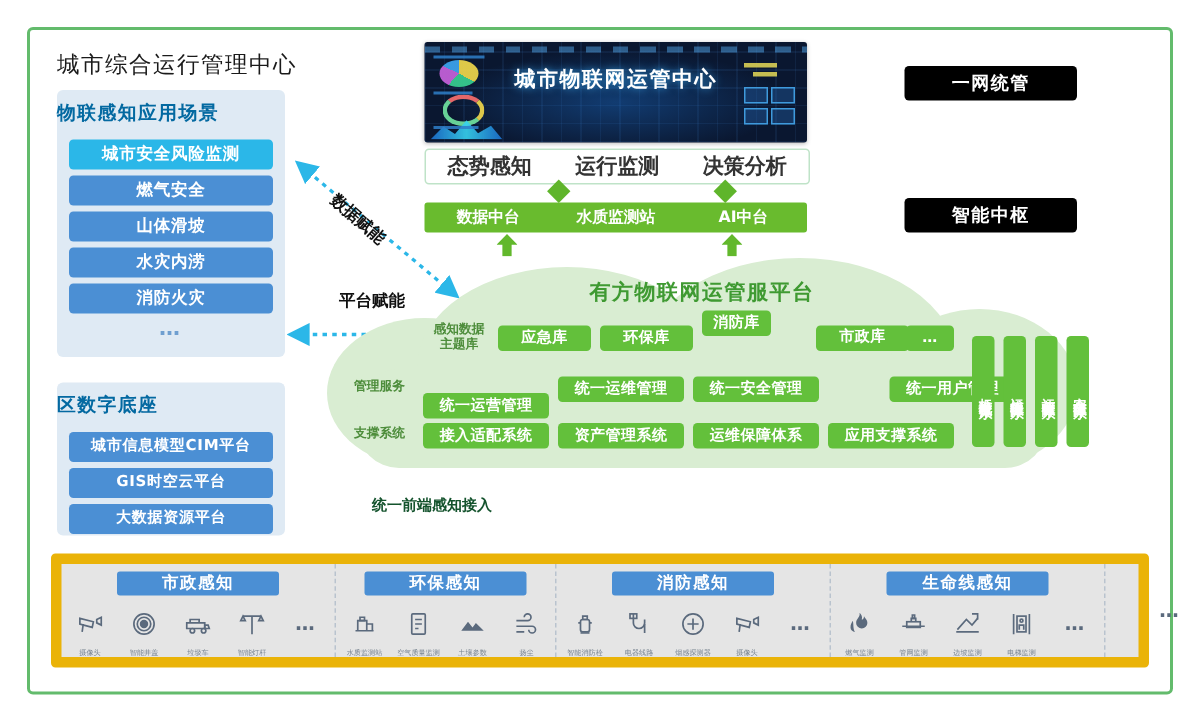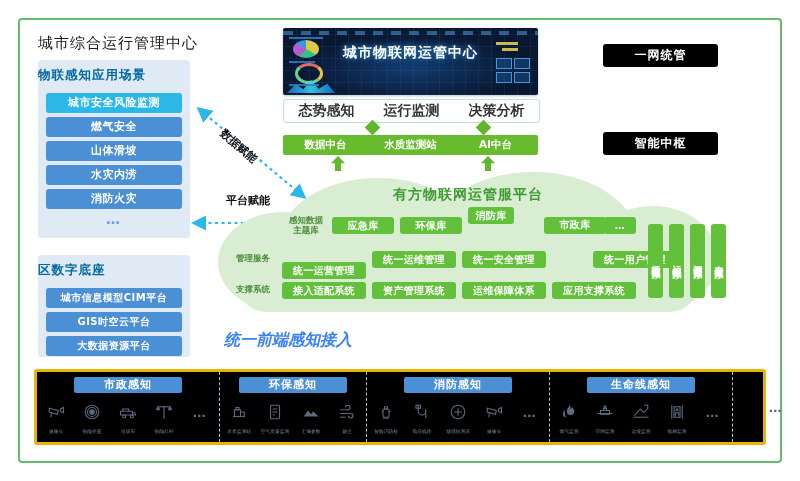--- a/index.html
+++ b/index.html
@@ -75,36 +75,36 @@
   .rowlabel{position:absolute;font-size:8.5px;color:#4d8d3b;font-weight:bold;line-height:1.15;
             text-align:center;z-index:4;}
   .gchip{position:absolute;height:17px;line-height:17px;text-align:center;border-radius:3px;
          background:#63c03b;color:#fff;font-size:10px;font-weight:bold;z-index:4;letter-spacing:.3px;}
   .vchip{position:absolute;width:15px;height:74px;border-radius:3px;background:#63c03b;color:#fff;
          font-size:9px;font-weight:bold;writing-mode:vertical-rl;text-orientation:upright;
          display:flex;align-items:center;justify-content:center;z-index:4;letter-spacing:1px;}
 
   
   .accesslbl{position:absolute;left:218px;top:330px;width:140px;text-align:center;
-             font-size:16px;font-weight:bold;color:#3b82f6;font-style:italic;}
+             font-size:10px;font-weight:bold;color:#14532d;}
   .accessbox{position:absolute;left:378px;top:322px;width:200px;height:30px;background:#4b8fd4;
              border-radius:3px;color:#fff;font-size:15px;font-weight:bold;display:flex;
              align-items:center;justify-content:center;letter-spacing:.5px;}
 
   
   .rchip{position:absolute;width:115px;height:23px;background:#000000;border-radius:3px;
          color:#fff;font-size:12px;font-weight:bold;display:flex;align-items:center;
          justify-content:center;letter-spacing:1px;}
 
   
   .dlabel{position:absolute;font-size:11px;font-weight:bold;color:#111;}
 
   
-  .bstrip{position:absolute;left:34px;top:369px;width:732px;height:76px;border:3px solid #eab308;
-          border-radius:3px;background:#000000;display:flex;box-sizing:border-box;}
+  .bstrip{position:absolute;left:34px;top:369px;width:732px;height:76px;border:7px solid #eab308;
+          border-radius:3px;background:#e5e5e5;display:flex;box-sizing:border-box;}
   .bcell{flex:1;position:relative;padding:5px 4px 0;box-sizing:border-box;}
   .bcell + .bcell{border-left:1px dashed #b9c3ce;}
   .bhead{margin:0 auto;width:108px;height:16px;line-height:16px;background:#4b8fd4;color:#fff;
          border-radius:2px;font-size:11px;font-weight:bold;text-align:center;letter-spacing:1px;}
   .brow{display:flex;justify-content:center;gap:6px;margin-top:6px;}
   .bitem{width:30px;text-align:center;}
   .bicon{height:26px;display:flex;align-items:center;justify-content:center;color:#5b6a7d;}
   .blabel{font-size:5px;color:#77838f;margin-top:3px;white-space:nowrap;transform:scale(.95);}
   .bdots{color:#5b6a7d;font-size:13px;font-weight:bold;letter-spacing:1.5px;
          height:26px;display:flex;align-items:center;justify-content:center;}

